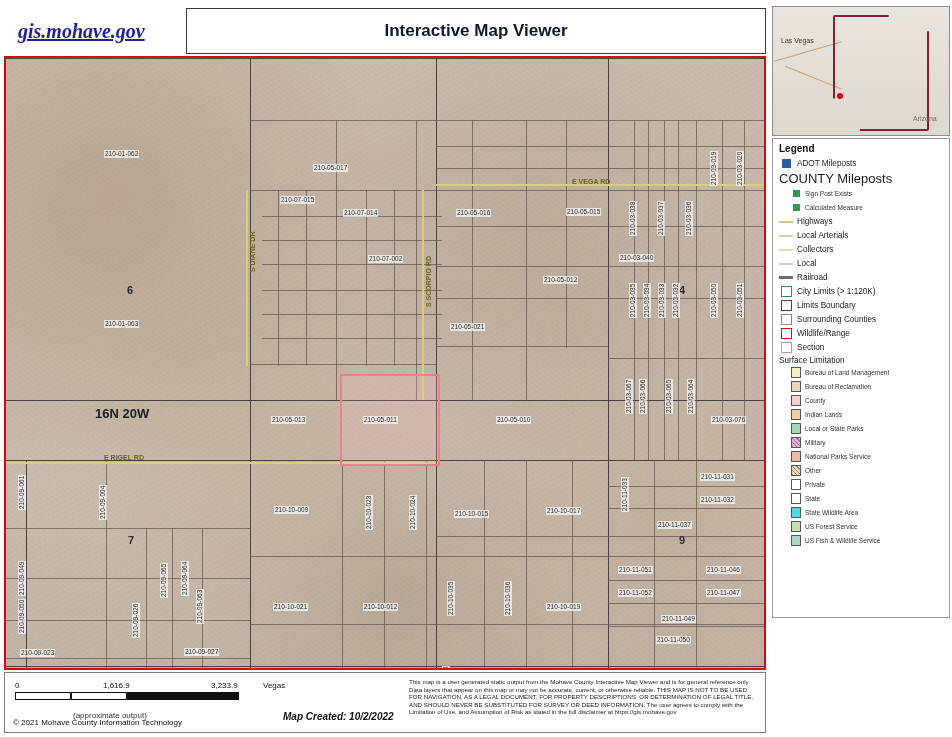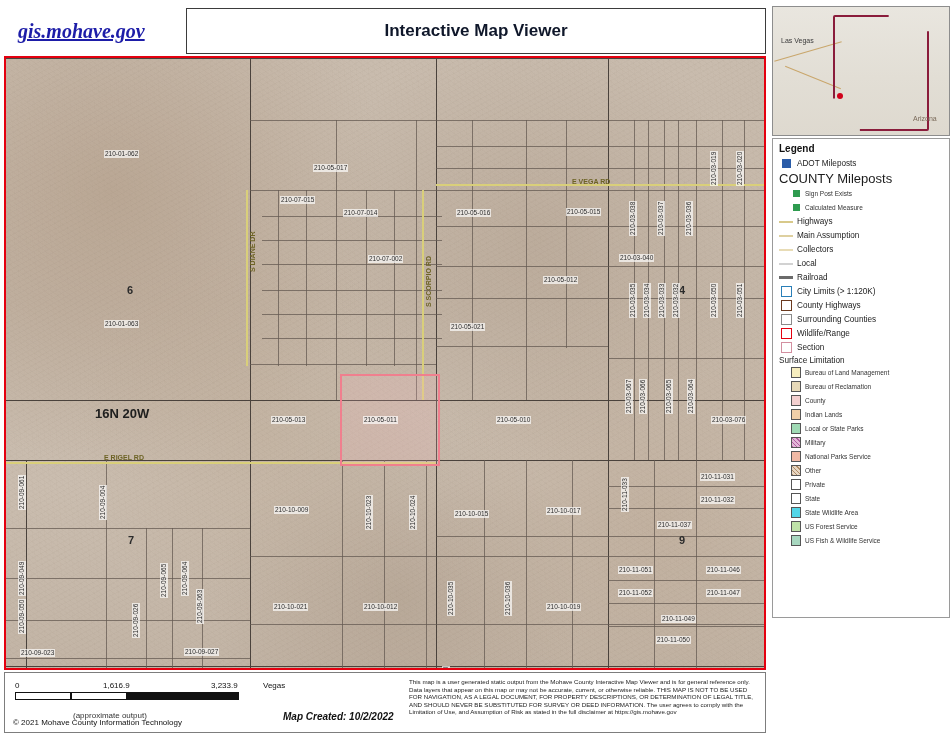--- a/index.html
+++ b/index.html
@@ -527,21 +527,21 @@
     <div class="leg-row">
       <span class="sw">
           <span class="line" style="background:#d8c98a;"></span>
         </span>
       <span class="lbl">Highways</span>
     </div>
     <div class="leg-row">
       <span class="sw">
           <span class="line" style="background:#ded0a0;"></span>
         </span>
-      <span class="lbl">Main Assumption</span>
+      <span class="lbl">Local Arterials</span>
     </div>
     <div class="leg-row">
       <span class="sw">
           <span class="line" style="background:#e8dcb6;"></span>
         </span>
       <span class="lbl">Collectors</span>
     </div>
     <div class="leg-row">
       <span class="sw">
           <span class="line" style="background:#d2d2d2;"></span>
@@ -557,21 +557,21 @@
     <div class="leg-row">
       <span class="sw">
           <span class="sq" style="border:1px solid #2a7fb8;background:#fff;"></span>
         </span>
       <span class="lbl">City Limits (&gt; 1:120K)</span>
     </div>
     <div class="leg-row">
       <span class="sw">
           <span class="sq" style="border:1px solid #6b3a1f;background:#fff;"></span>
         </span>
-      <span class="lbl">County Highways</span>
+      <span class="lbl">Limits Boundary</span>
     </div>
     <div class="leg-row">
       <span class="sw">
           <span class="sq" style="border:1px solid #8a8a8a;background:#fff;"></span>
         </span>
       <span class="lbl">Surrounding Counties</span>
     </div>
     <div class="leg-row">
       <span class="sw">
           <span class="sq" style="border:1px solid #e4000f;background:#fff;"></span>

